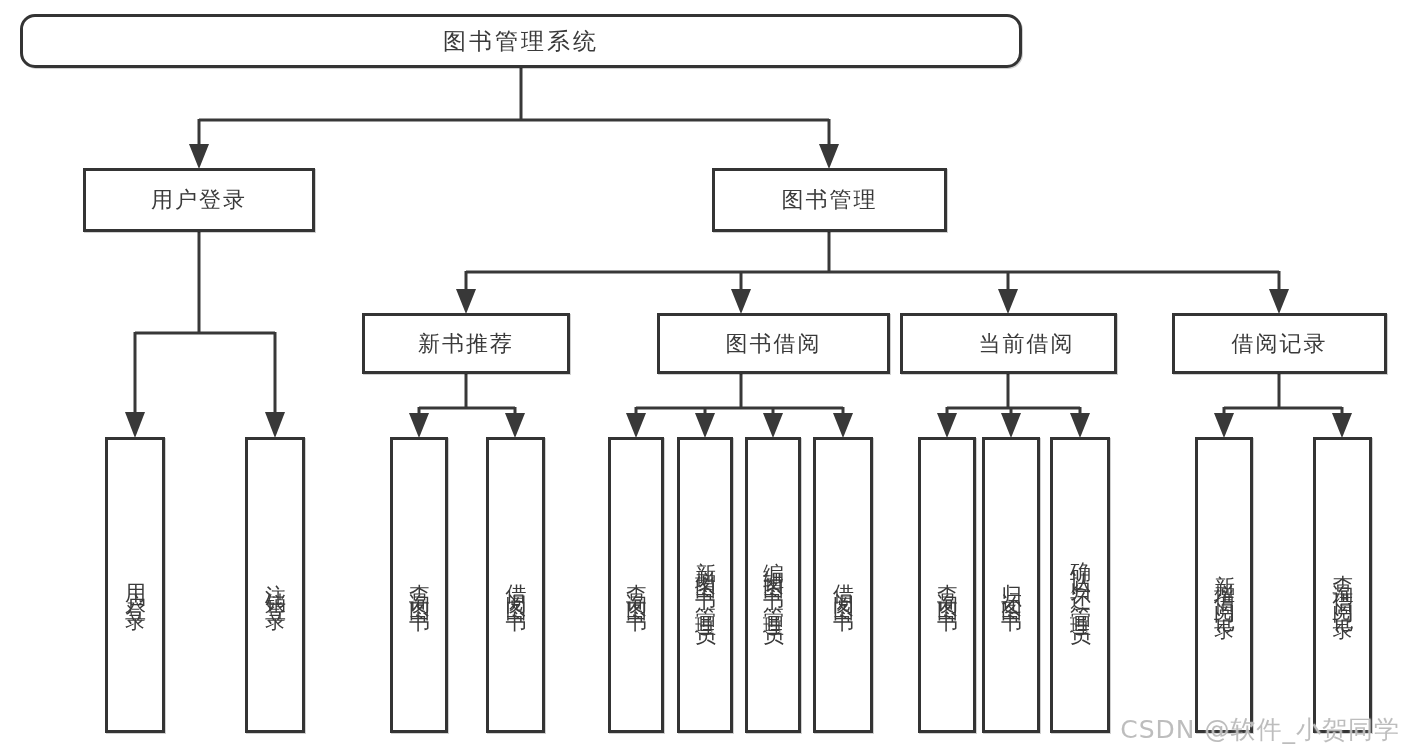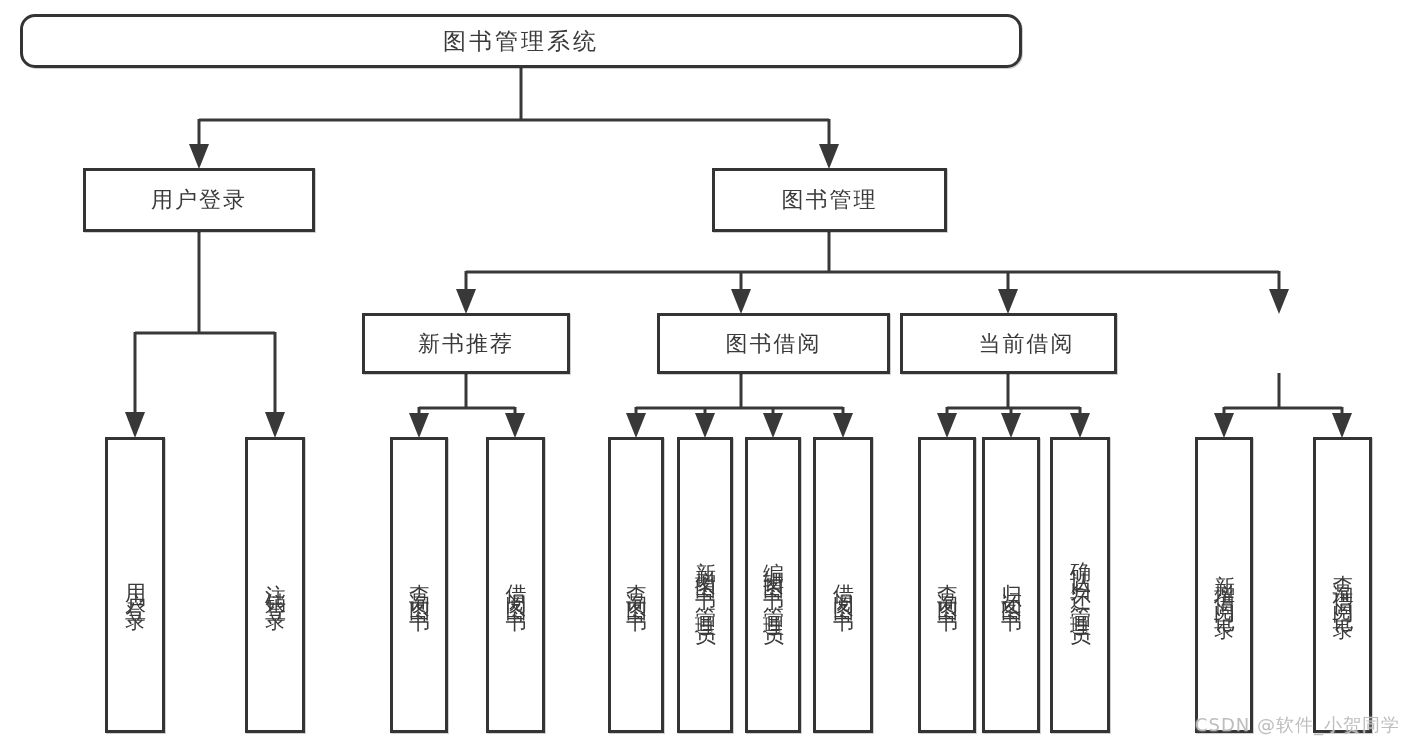--- a/index.html
+++ b/index.html
@@ -49,21 +49,21 @@
     writing-mode: vertical-rl;
     text-orientation: mixed;
     letter-spacing: 9px;
     line-height: 1;
     color: #3a3a3a;
   }
   .watermark {
     position: absolute;
     top: 713px;
     right: 5px;
-    font-size: 18px;
+    font-size: 25px;
     color: rgba(185,185,185,0.95);
     text-shadow: 0 0 2px #ffffff;
     letter-spacing: 1px;
     z-index: 10;
     white-space: nowrap;
   }
 </style>
 </head>
 <body>
 
@@ -155,20 +155,23 @@
 
   <div class="node h-node" style="left:712px; top:168px; width:235px; height:64px;">
     <span>图书管理</span>
   </div>
   <div class="node h-node" style="left:625px; top:313px; width:233px; height:61px;margin-left:32px;">
     <span>图书借阅</span>
   </div>
   <div class="node h-node" style="left:900px; top:313px; width:217px; height:61px;padding-left:36px;">
     <span>当前借阅</span>
   </div>
+  <div class="node h-node" style="left:1172px; top:313px; width:215px; height:61px;">
+    <span>借阅记录</span>
+  </div>
 
   <div class="node leaf-node" style="left:105px; top:437px; width:60px; height:296px;">
     <span class="v-text">用户登录</span>
   </div>
   <div class="node leaf-node" style="left:245px; top:437px; width:60px; height:296px;">
     <span class="v-text">注销登录</span>
   </div>
 
   <div class="node leaf-node" style="left:390px; top:437px; width:58px; height:296px;">
     <span class="v-text">查询图书</span>

